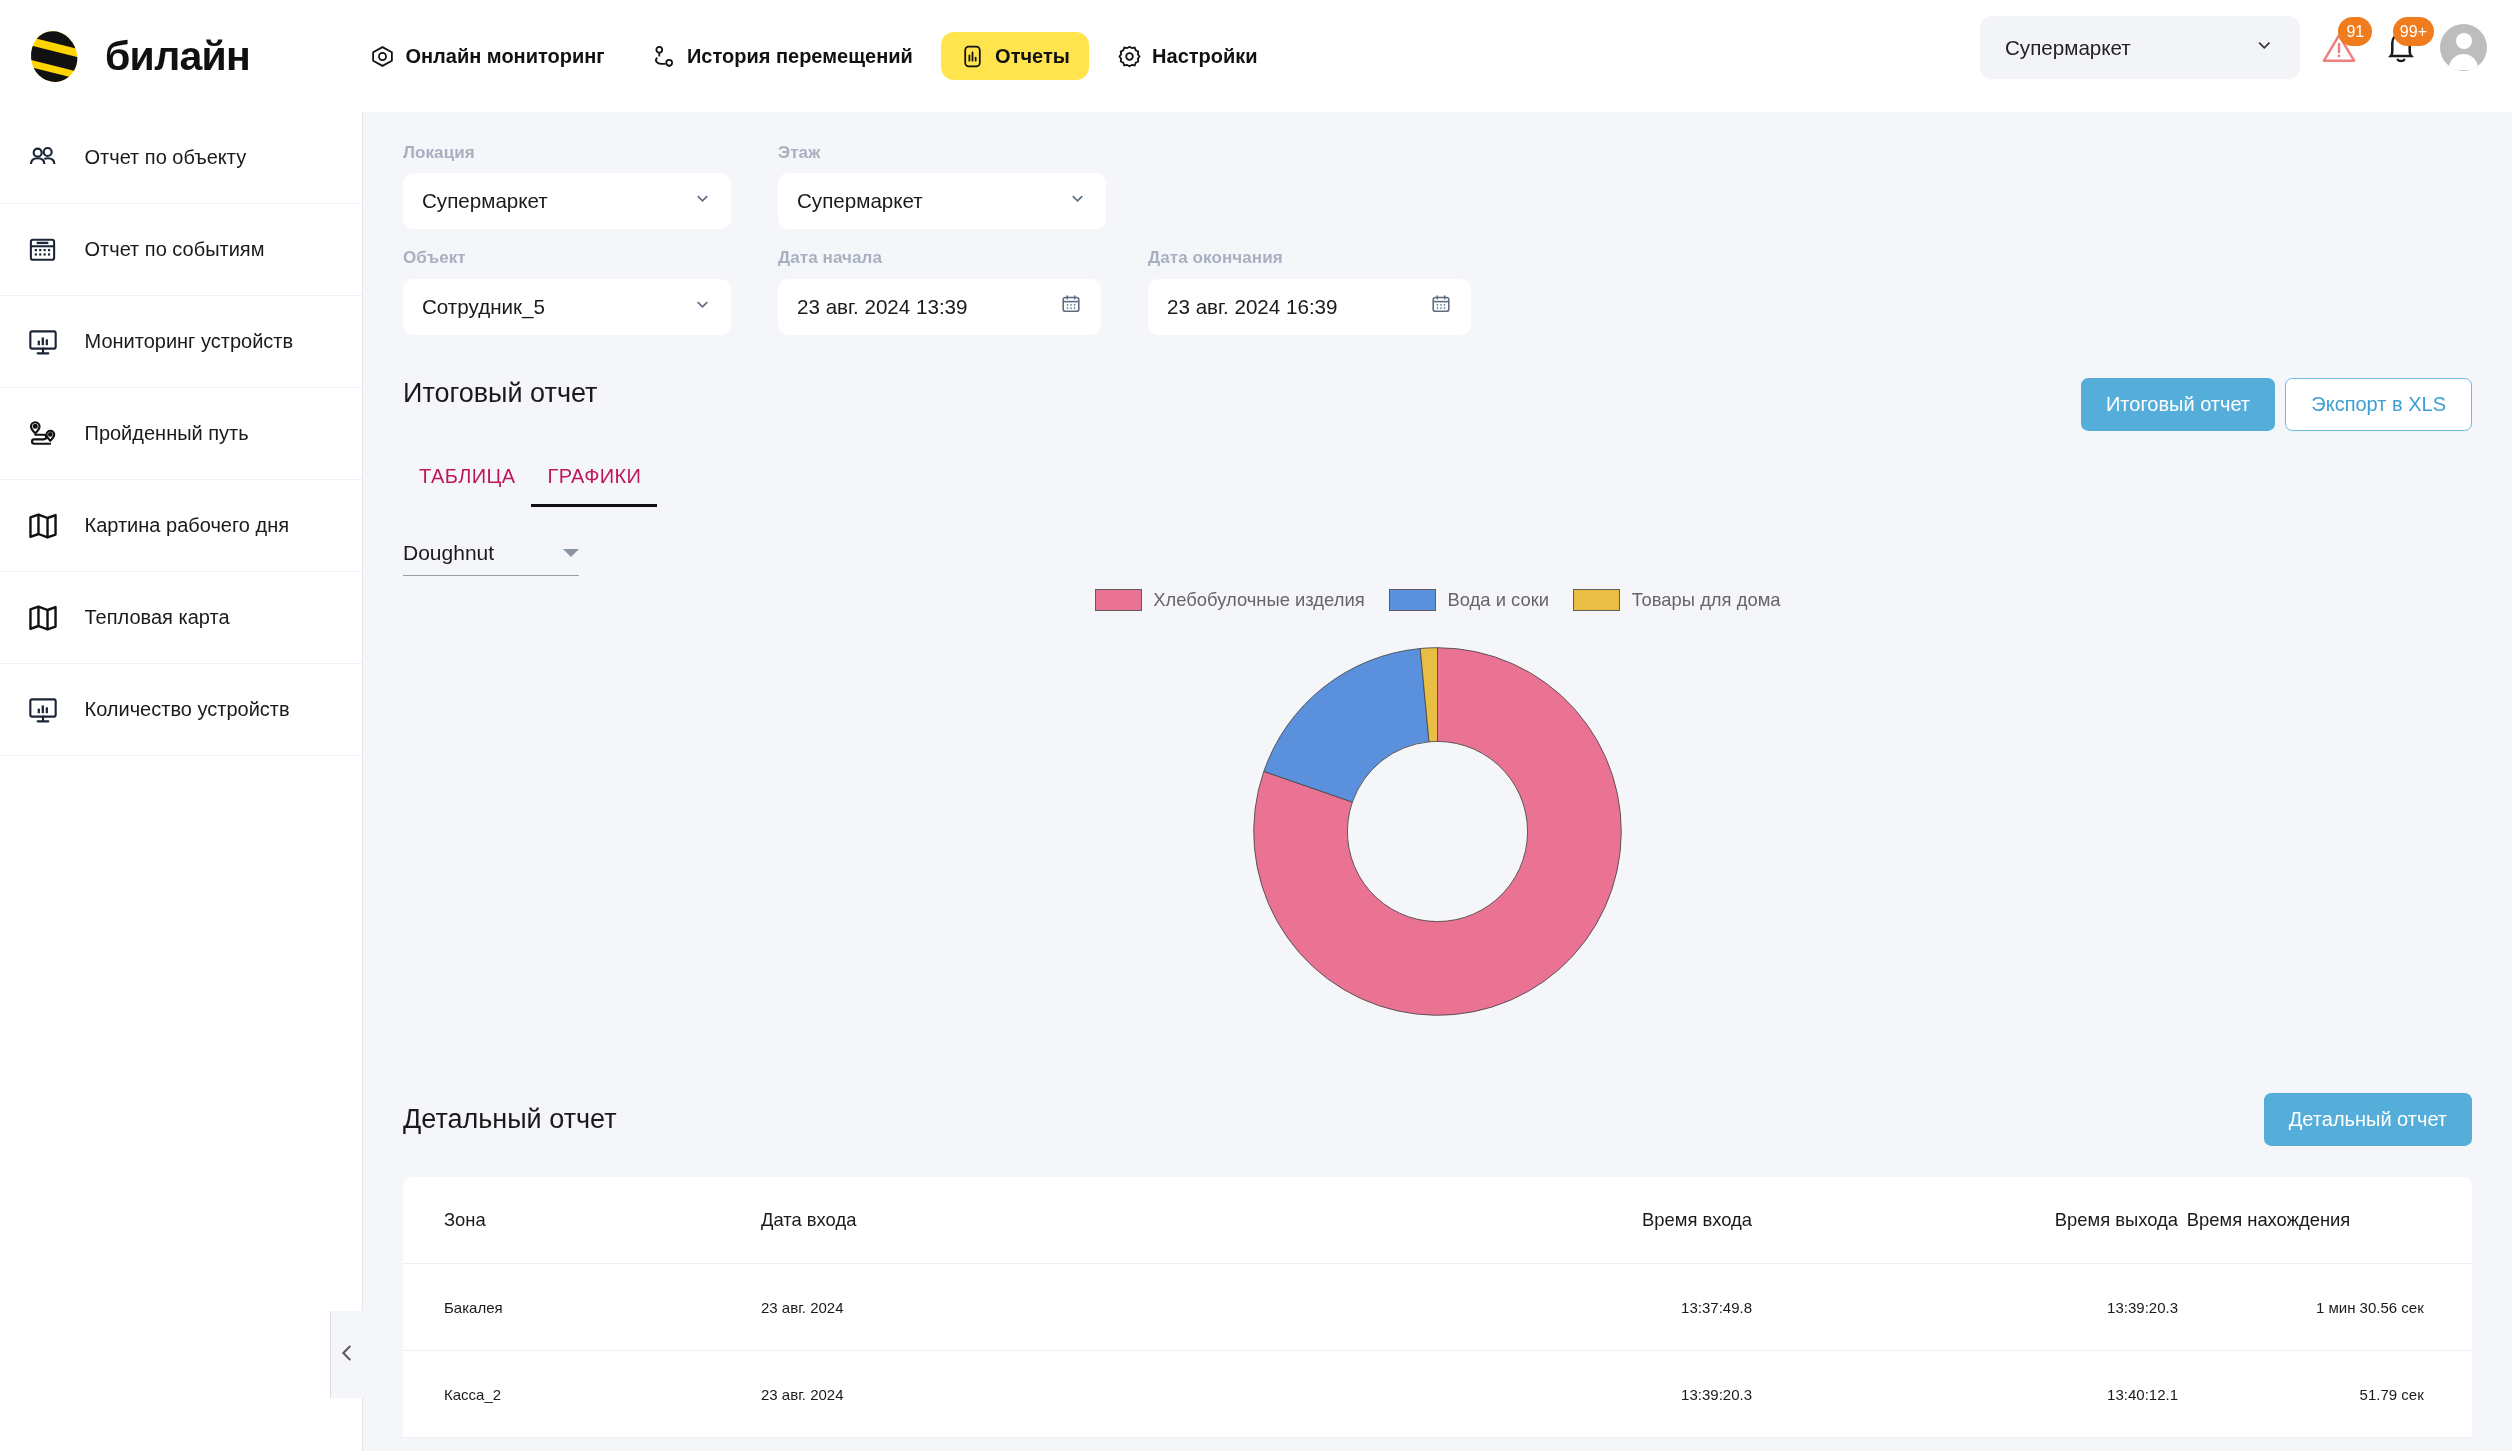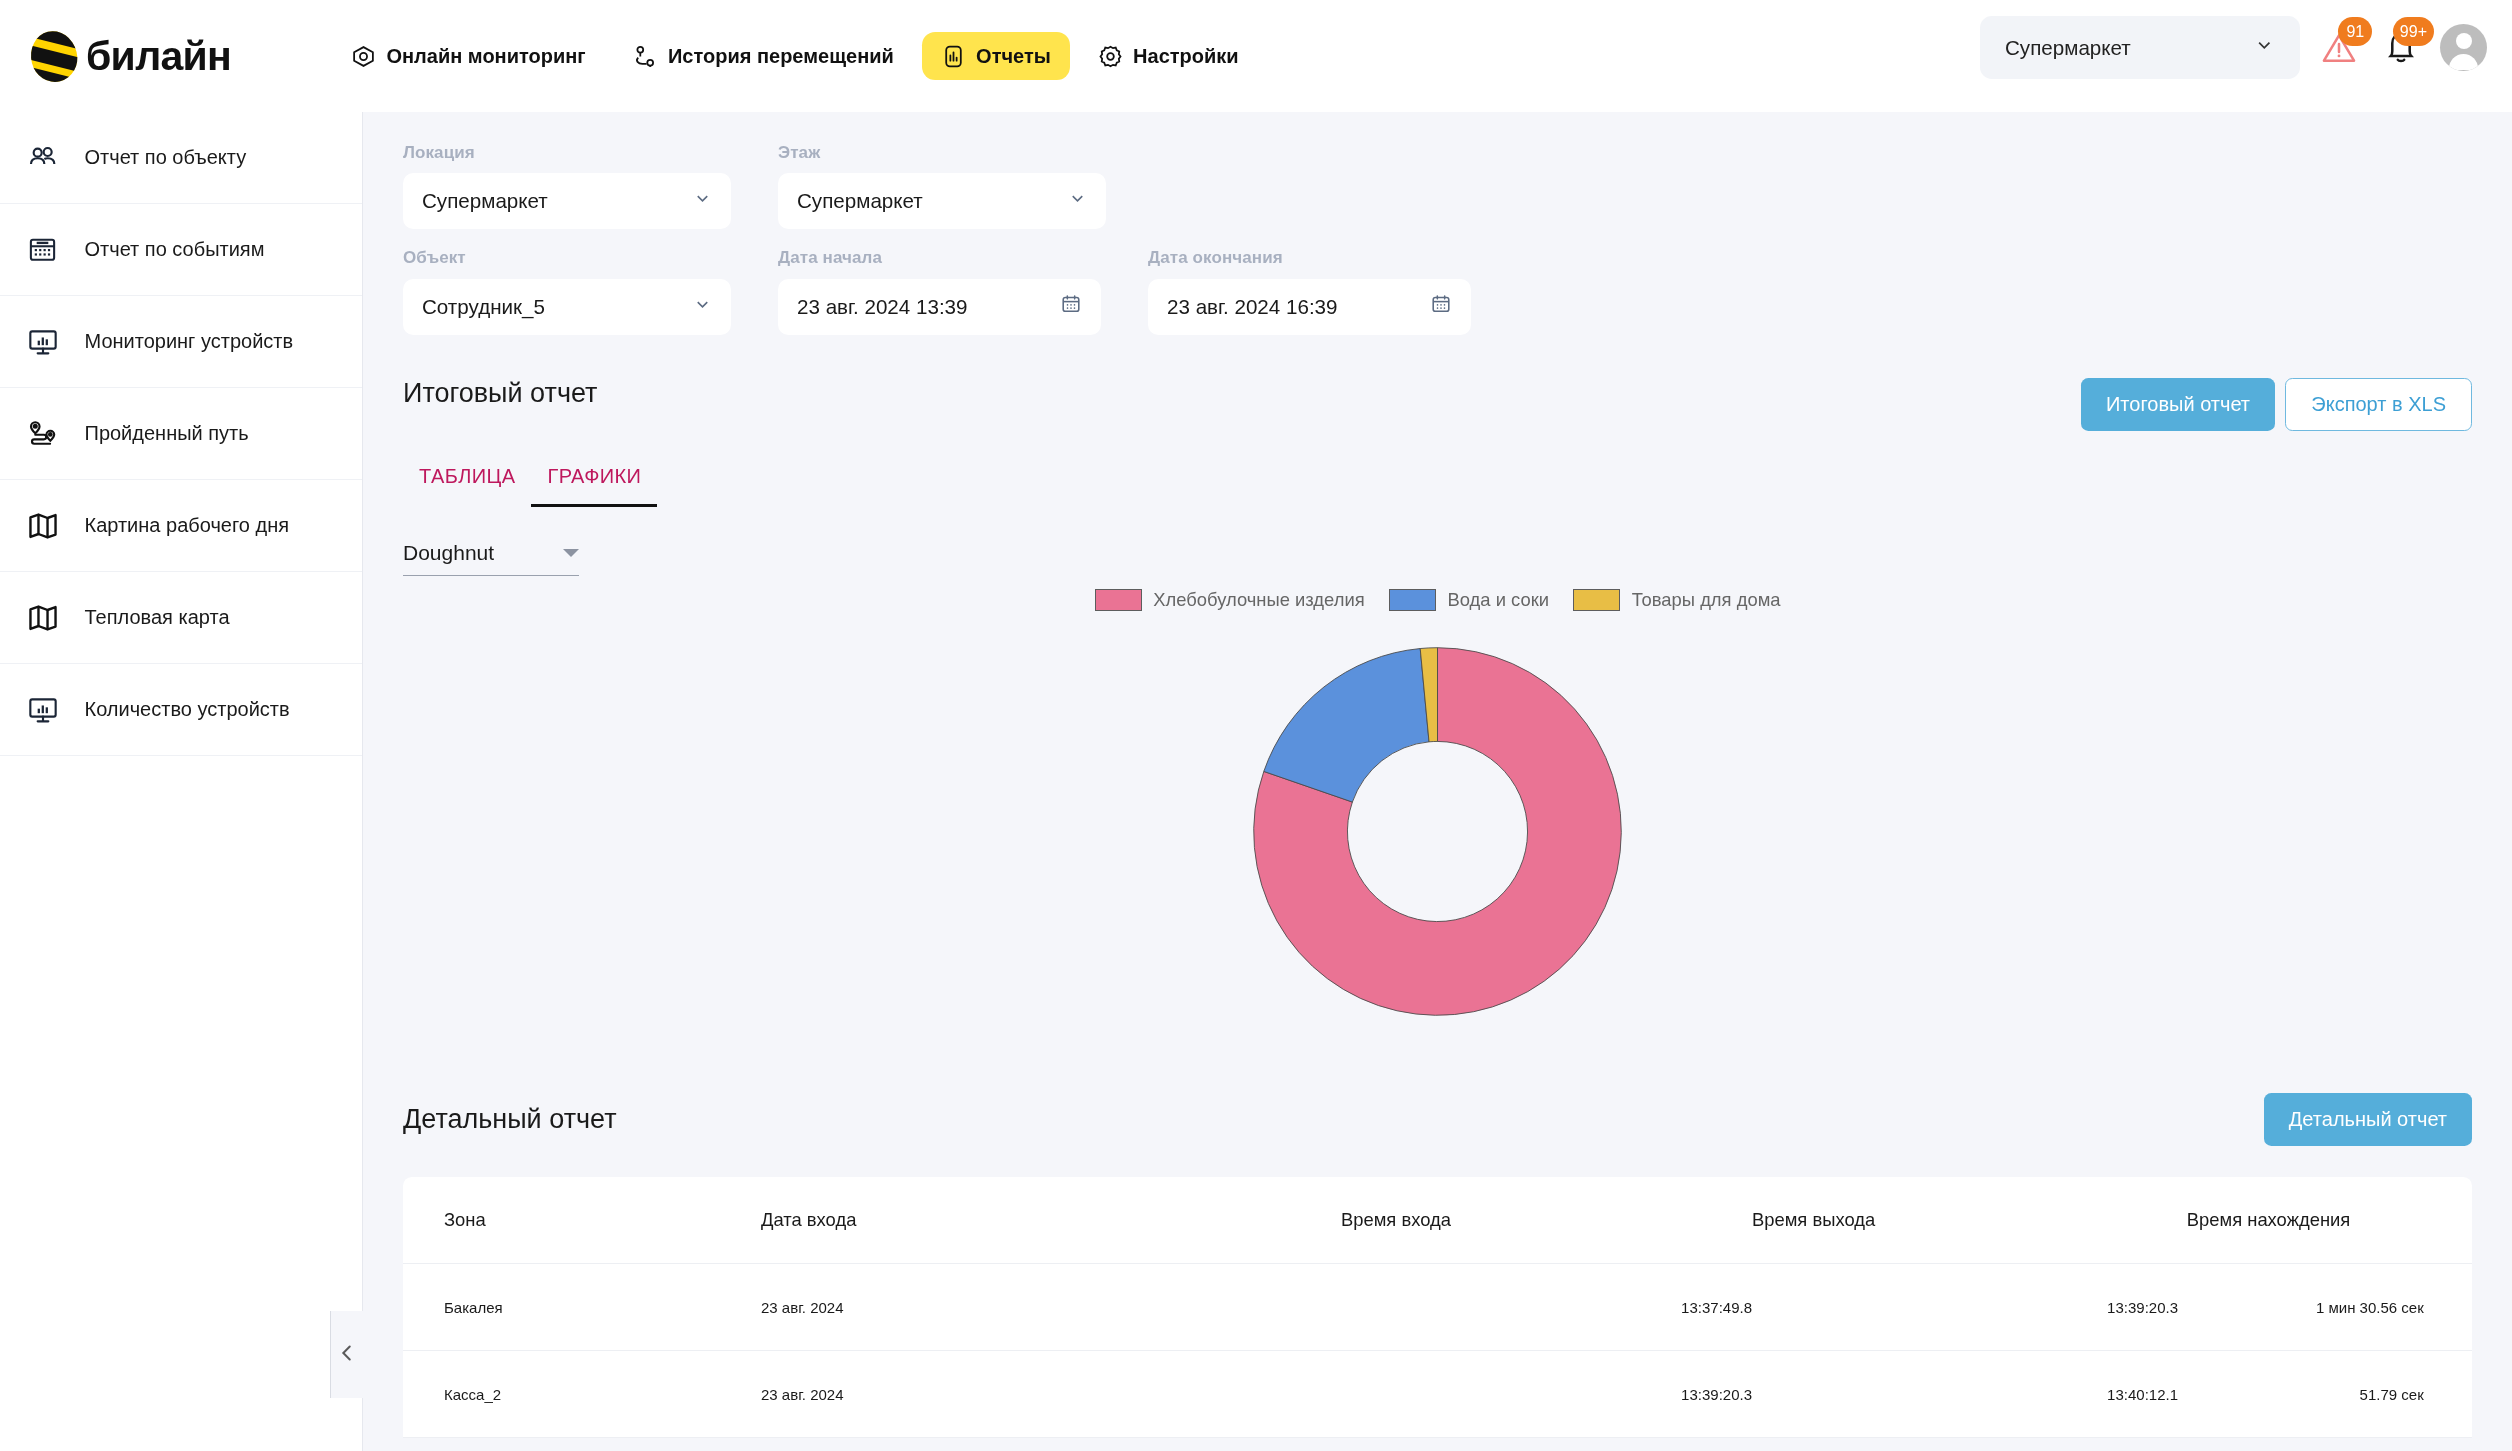--- a/index.html
+++ b/index.html
@@ -9,21 +9,21 @@
     background: #ffffff;
     overflow: hidden;
   }
   .app { position: relative; width: 2512px; height: 1452px; }
 
   
   .topbar {
     position: absolute; top: 0; left: 0; width: 2512px; height: 112px;
     background: #ffffff; display: flex; align-items: center;
   }
-  .logo-wrap { display: flex; align-items: center; margin-left: 31px; gap: 9px; }
+  .logo-wrap { display: flex; align-items: center; margin-left: 31px; gap: 28px; }
   .bee {
     width: 46px; height: 51px; position: relative; overflow: hidden;
     border-radius: 50% 50% 50% 50% / 52% 52% 48% 48%;
     transform: rotate(-14deg);
     background: #FFD400;
   }
   .bee .stripe { position: absolute; background: #111111; height: 14px; left: -10.3px; width: 71px; transform: rotate(28deg); }
   .bee .s1 { top: -2.9px; }
   .bee .s2 { top: 22px; }
   .bee .s3 { top: 46px; }
@@ -129,21 +129,21 @@
   .table-card { background: #ffffff; border-radius: 8.8px 8.8px 0 0; margin-top: 31px; overflow: hidden; }
   .trow { display: flex; align-items: center; height: 87px; border-bottom: 0.7px solid #EDEFF3; padding: 0 41px; }
   .trow.header .cell { font-size: 18.4px; color: #1A1A1A; }
   .cell { font-size: 15px; color: #1A1A1A; }
   .c-zone { width: 317px; text-align: left; }
   .c-date { width: 580px; text-align: left; }
   .c-in { width: 411px; text-align: right; }
   .c-out { width: 426px; text-align: right; }
   .c-dur { flex: 1; text-align: right; padding-right: 7.3px; }
   .trow.header .c-dur { text-align: left; padding-left: 8.8px; }
-  .trow.header .c-in, .trow.header .c-out { text-align: left; }
+  .trow.header .c-in, .trow.header .c-out { text-align: right; }
 </style>
 </head>
 <body>
 
 <div class="app">
 
   <div class="topbar">
     <div class="logo-wrap">
       <div class="bee">
         <div class="stripe s1"></div>

